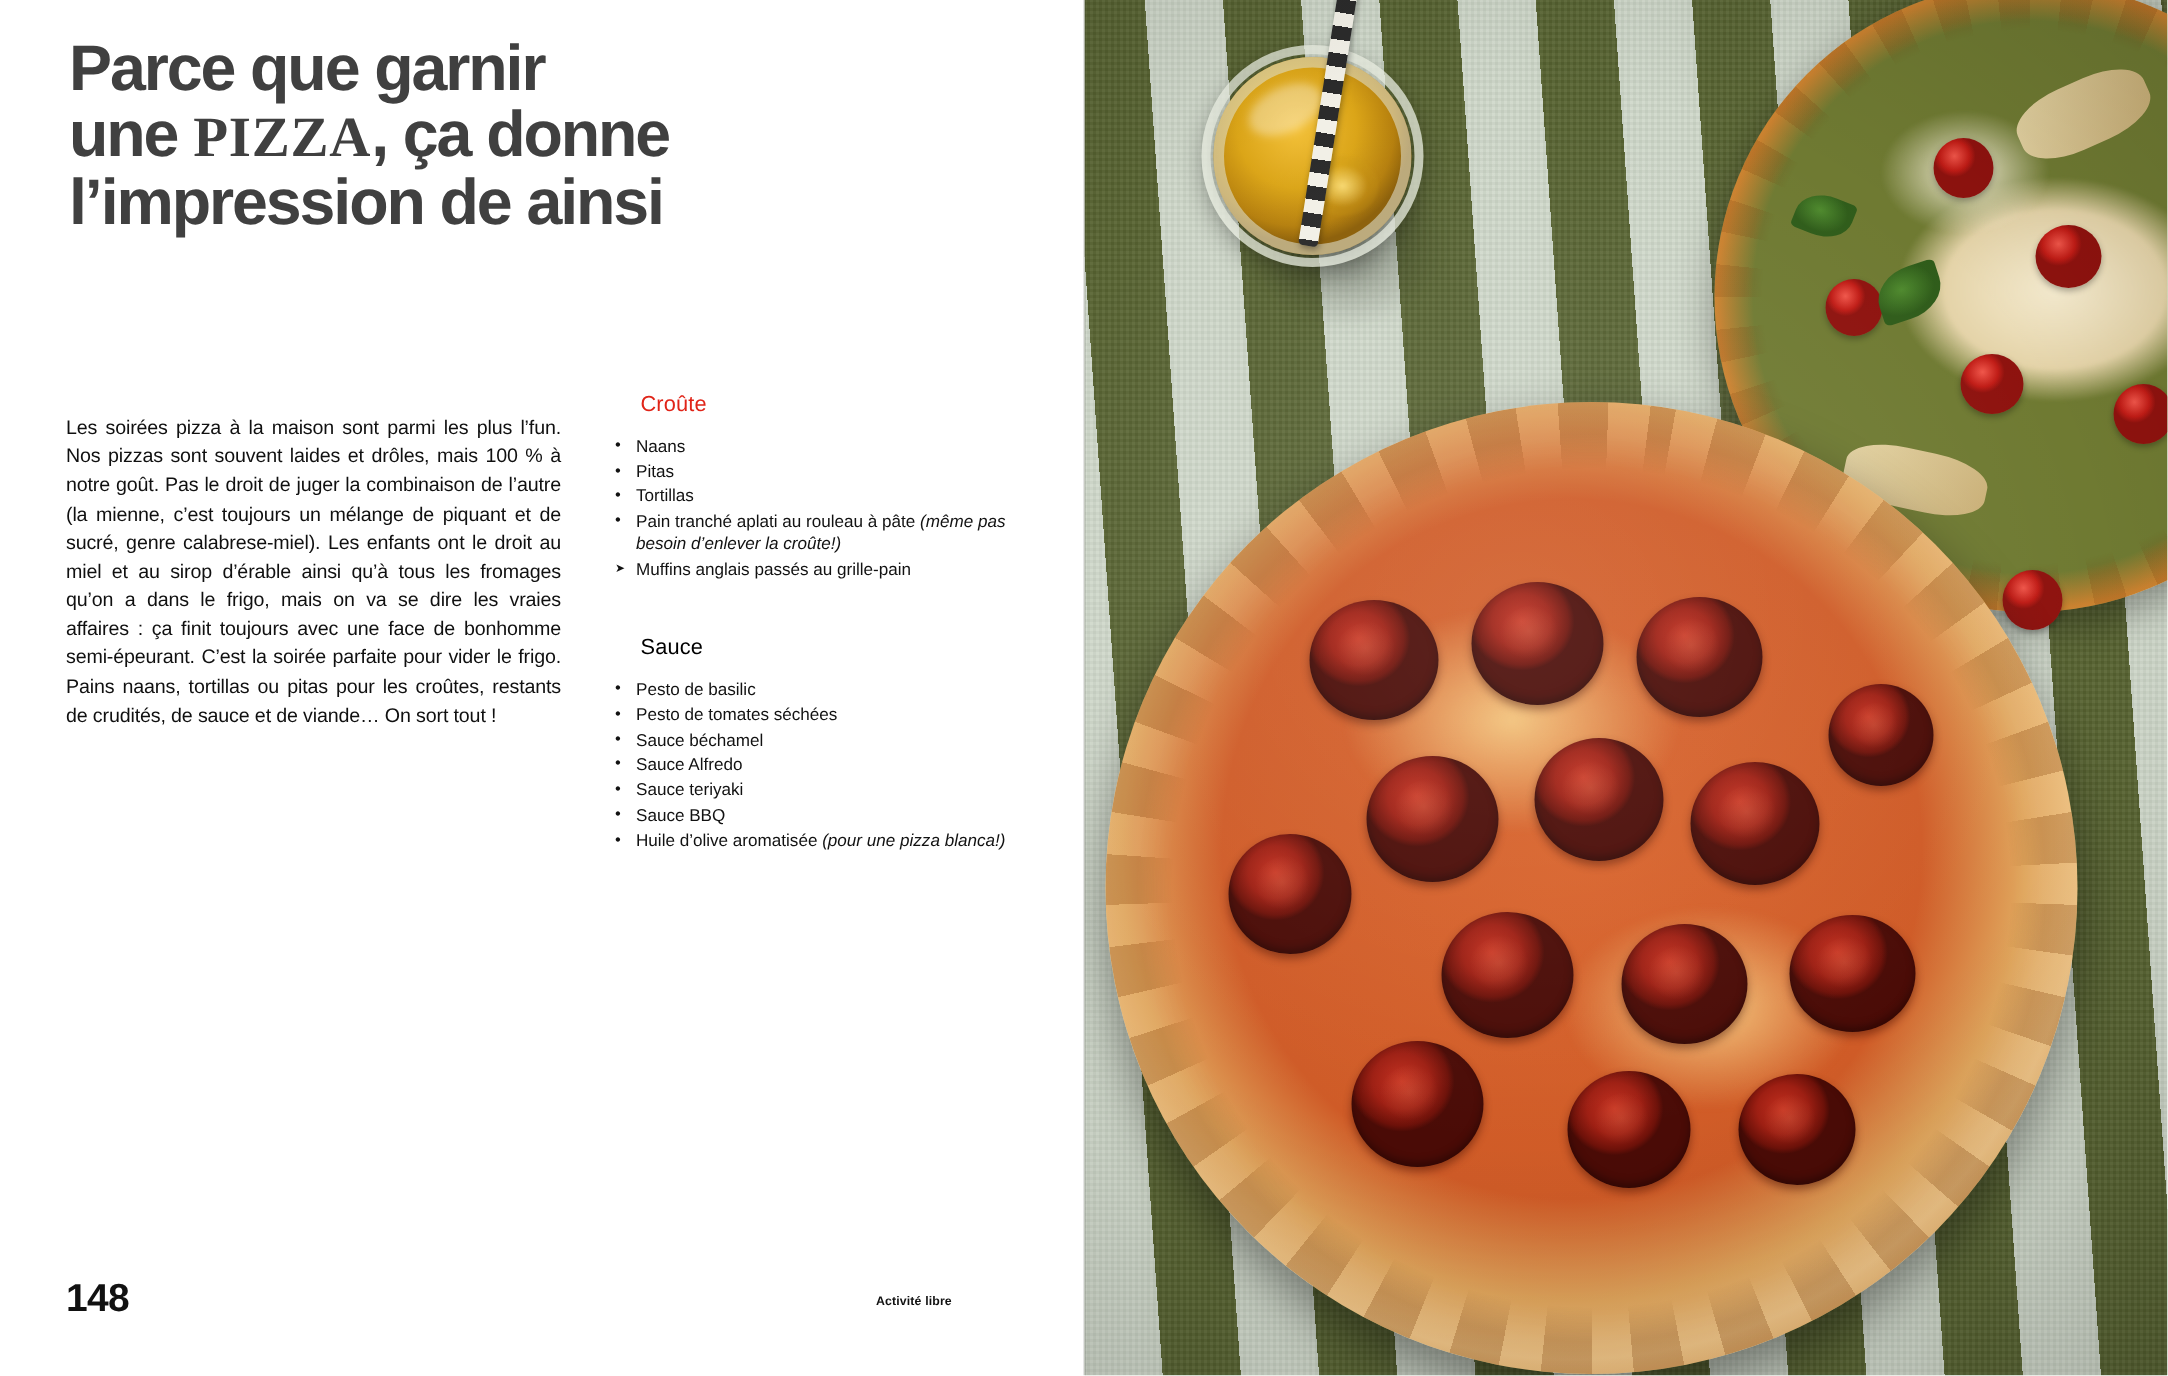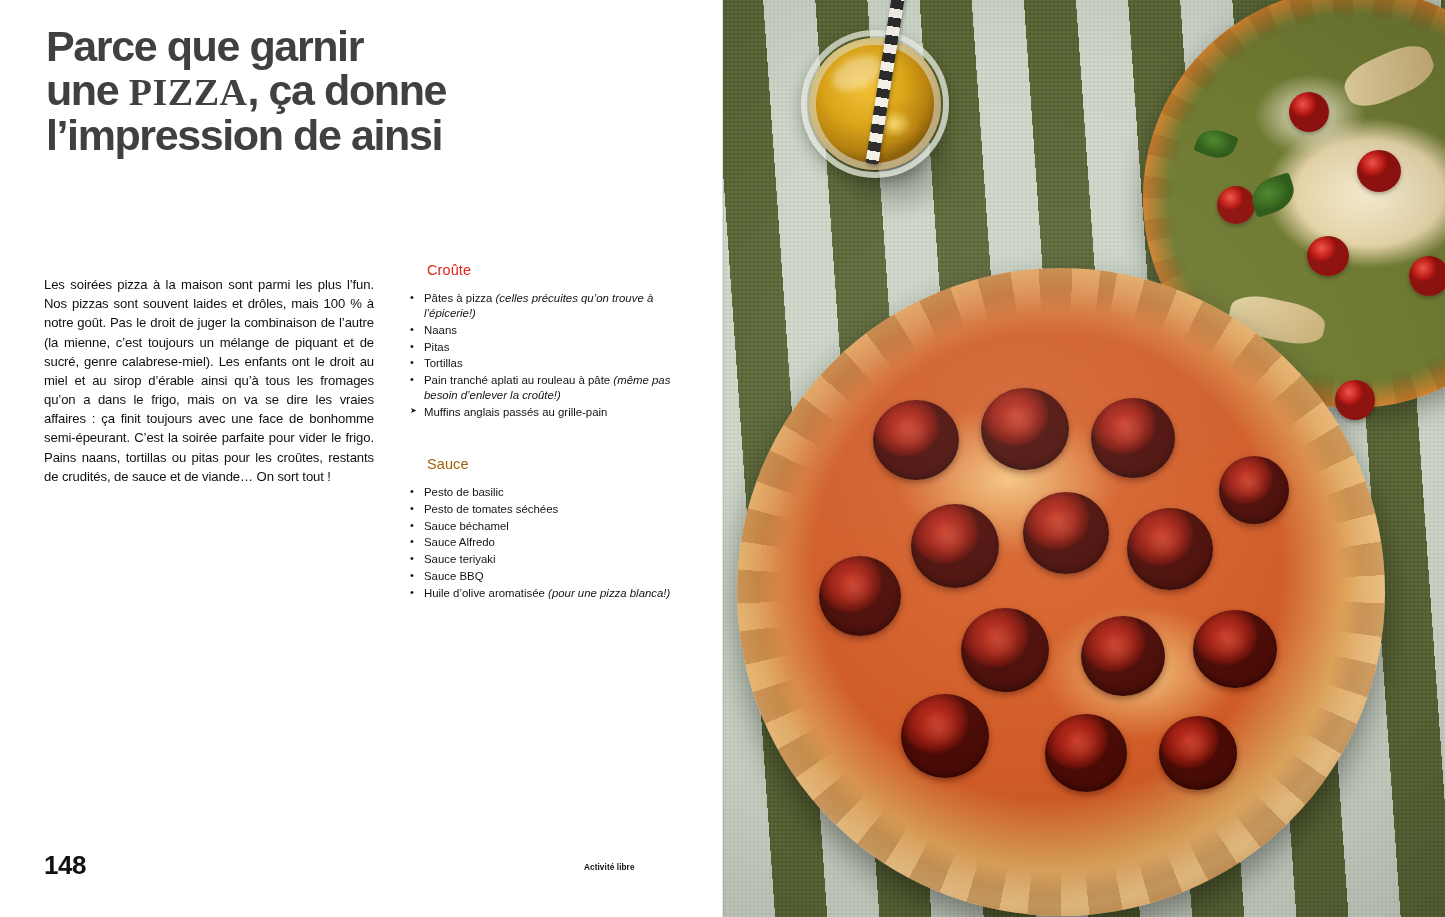--- a/index.html
+++ b/index.html
@@ -290,29 +290,28 @@
       <span>Parce que garnir</span><br>
       <span>une </span><span class="pizza-word">PIZZA</span><span>, ça donne</span><br>
       <span>l’impression de ainsi</span><br>
     </h1>
 
     <p class="body-col">Les soirées pizza à la maison sont parmi les plus l’fun. Nos pizzas sont souvent laides et drôles, mais 100 % à notre goût. Pas le droit de juger la combinaison de l’autre (la mienne, c’est toujours un mélange de piquant et de sucré, genre calabrese-miel). Les enfants ont le droit au miel et au sirop d’érable ainsi qu’à tous les fromages qu’on a dans le frigo, mais on va se dire les vraies affaires : ça finit toujours avec une face de bonhomme semi-épeurant. C’est la soirée parfaite pour vider le frigo. Pains naans, tortillas ou pitas pour les croûtes, restants de crudités, de sauce et de viande… On sort tout !</p>
 
     <div class="list-col">
       <div class="sec-title" style="color: rgb(224, 36, 24);">Croûte</div>
       <ul class="items" id="list-0">
-          <li><span>Pâtes à pizza </span><i>(celles précuites qu’on trouve à l’épicerie!)</i></li>
           <li><span>Naans</span></li>
           <li><span>Pitas</span></li>
           <li><span>Tortillas</span></li>
           <li><span>Pain tranché aplati au rouleau à pâte </span><i>(même pas besoin d’enlever la croûte!)</i></li>
           <li class="mark"><span>Muffins anglais passés au grille-pain</span></li>
         </ul>
 
-      <div class="sec-title second" style="color: #a16207;">Sauce</div>
+      <div class="sec-title second" style="color: #000000;">Sauce</div>
       <ul class="items" id="list-1">
           <li><span>Pesto de basilic</span></li>
           <li><span>Pesto de tomates séchées</span></li>
           <li><span>Sauce béchamel</span></li>
           <li><span>Sauce Alfredo</span></li>
           <li><span>Sauce teriyaki</span></li>
           <li><span>Sauce BBQ</span></li>
           <li><span>Huile d’olive aromatisée </span><i>(pour une pizza blanca!)</i></li>
         </ul>
     </div>

